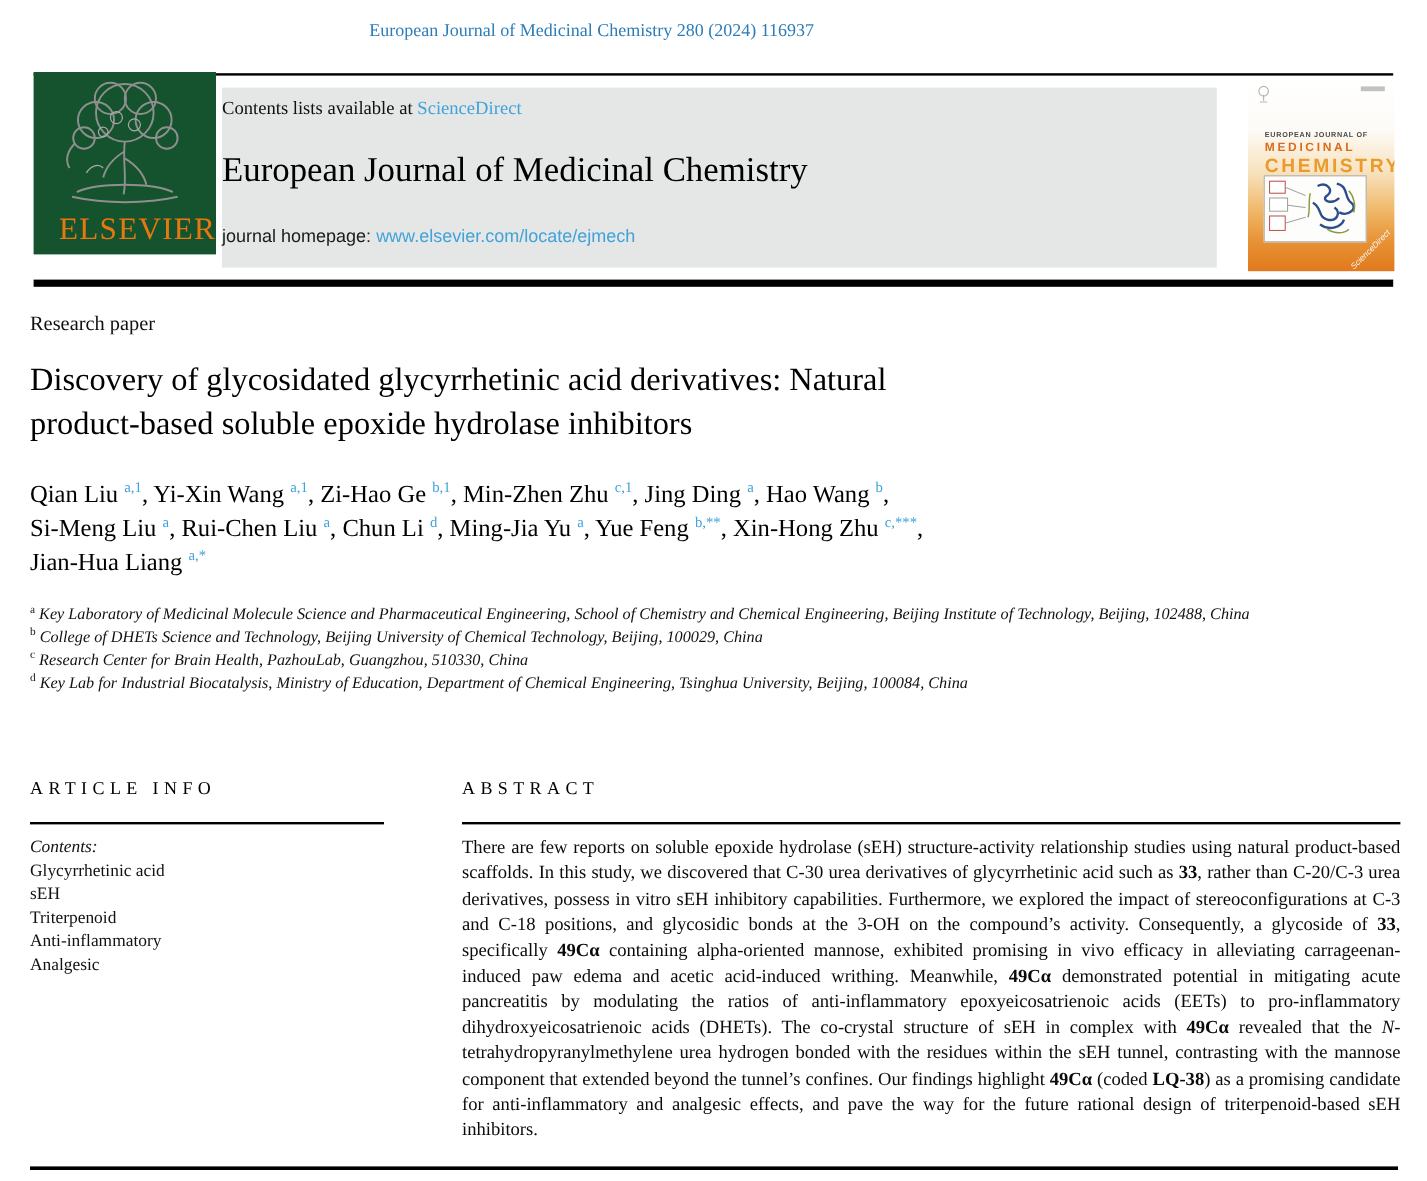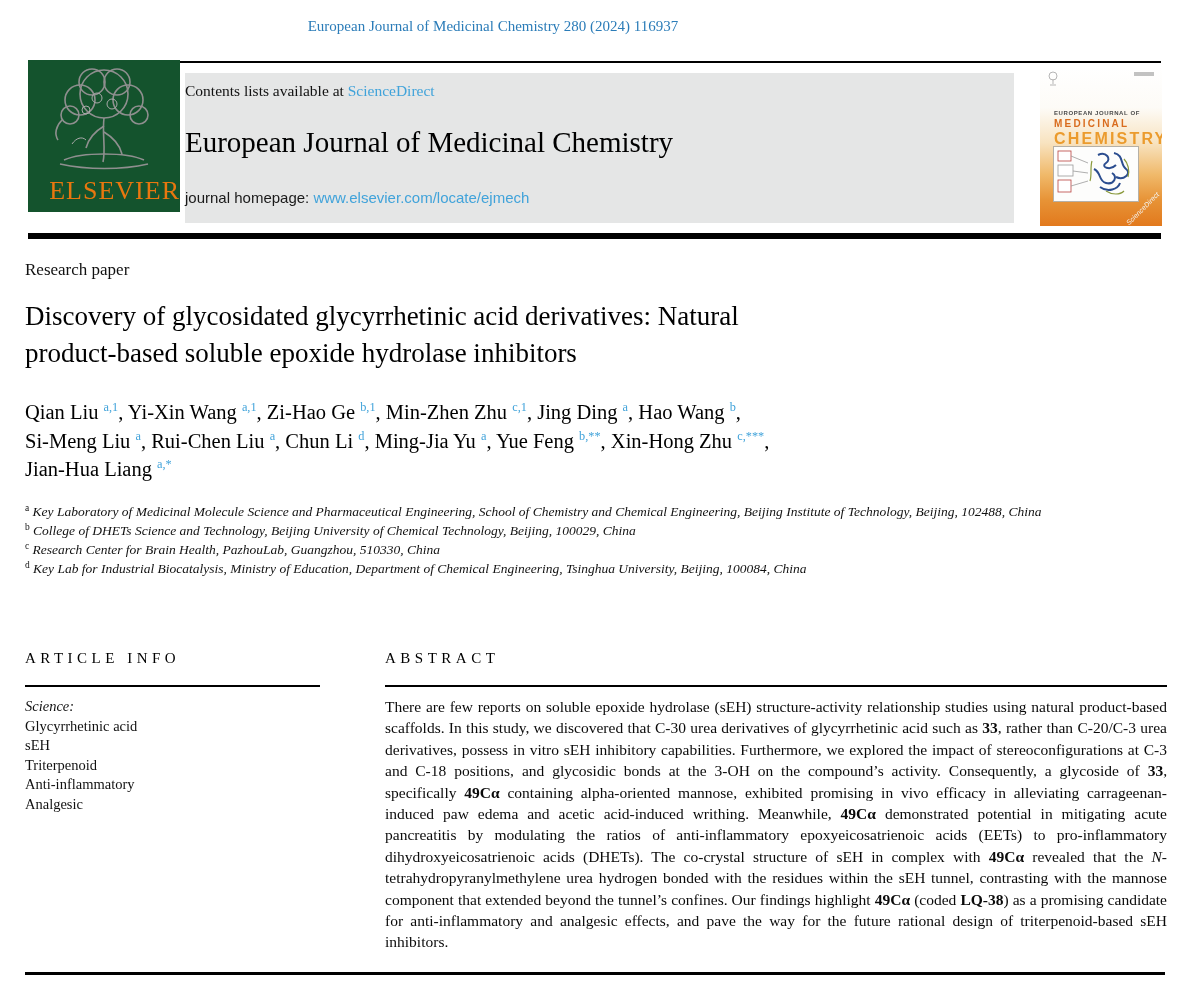--- a/index.html
+++ b/index.html
@@ -189,21 +189,21 @@
 <div class="affiliations">
     <div class="affil-line"><sup>a</sup><span class="affil-text"> Key Laboratory of Medicinal Molecule Science and Pharmaceutical Engineering, School of Chemistry and Chemical Engineering, Beijing Institute of Technology, Beijing, 102488, China</span></div>
     <div class="affil-line"><sup>b</sup><span class="affil-text"> College of DHETs Science and Technology, Beijing University of Chemical Technology, Beijing, 100029, China</span></div>
     <div class="affil-line"><sup>c</sup><span class="affil-text"> Research Center for Brain Health, PazhouLab, Guangzhou, 510330, China</span></div>
     <div class="affil-line"><sup>d</sup><span class="affil-text"> Key Lab for Industrial Biocatalysis, Ministry of Education, Department of Chemical Engineering, Tsinghua University, Beijing, 100084, China</span></div>
   </div>
 
 <div class="info-heading">ARTICLE INFO</div>
 <div class="info-rule"></div>
 <div class="keywords">
-  <div class="keywords-label">Science:</div>
+  <div class="keywords-label">Contents:</div>
   <div>
       <div>Glycyrrhetinic acid</div>
       <div>sEH</div>
       <div>Triterpenoid</div>
       <div>Anti-inflammatory</div>
       <div>Analgesic</div>
     </div>
 </div>
 
 <div class="abstract-heading">ABSTRACT</div>

